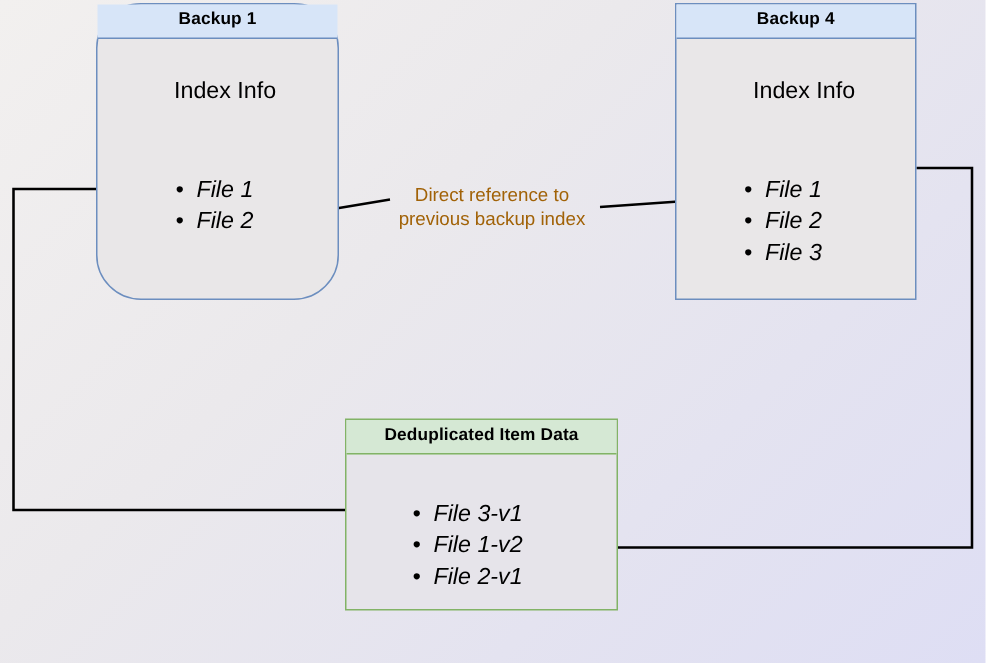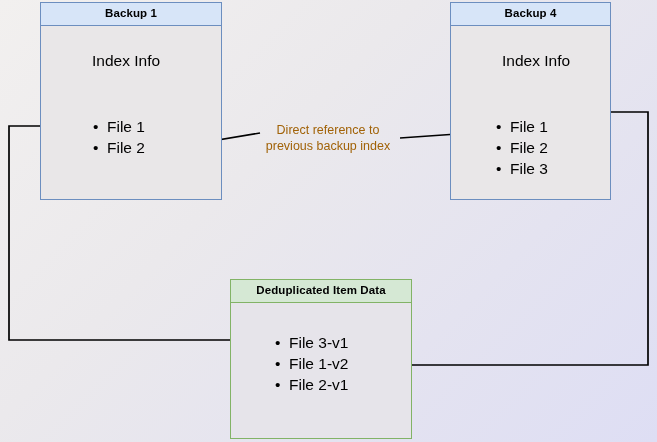--- a/index.html
+++ b/index.html
@@ -72,20 +72,21 @@
     color: #000;
     white-space: nowrap;
     margin-left: 27px;
   }
 
   ul.items {
     position: absolute;
     margin: 0;
     padding: 0;
     list-style: none;
+    font-style: italic;
   }
   ul.items li {
     position: relative;
     font-size: 15.5px;
     line-height: 21px;
     color: #000;
     white-space: nowrap;
     padding-left: 14px;
   }
   ul.items li::before {
@@ -134,21 +135,21 @@
       <polygon class="edge-head" points="390,365 404,359.5 404,370.5"></polygon>
     </g>
 
     <g>
       <path class="edge-line" d="M 500,131 L 400,138"></path>
       <path class="edge-line" d="M 260,133 L 176,147"></path>
       <polygon class="edge-head" points="163,149 178,140.5 180,152"></polygon>
     </g>
   </svg>
 
-  <div class="node blue" style="left:40px; top:2px; width:182px; height:198px;">
+  <div class="node blue" style="left:64px; top:2px; width:162px; height:198px;border-radius:30px;">
     <div class="node-header">Backup 1</div>
     <div class="node-body">
       <div class="index-label">Index Info</div>
       <ul class="items" style="left:52px; top:90px;">
         <li>File 1</li>
         <li>File 2</li>
       </ul>
     </div>
   </div>
 
@@ -157,21 +158,21 @@
     <div class="node-body">
       <div class="index-label">Index Info</div>
       <ul class="items" style="left:45px; top:90px;">
         <li>File 1</li>
         <li>File 2</li>
         <li>File 3</li>
       </ul>
     </div>
   </div>
 
-  <div class="node green" style="left:230px; top:279px; width:182px; height:160px;">
+  <div class="node green" style="left:230px; top:279px; width:182px; height:128px;">
     <div class="node-header">Deduplicated Item Data</div>
     <div class="node-body">
       <ul class="items" style="left:44px; top:29px;">
         <li>File 3-v1</li>
         <li>File 1-v2</li>
         <li>File 2-v1</li>
       </ul>
     </div>
   </div>
 

